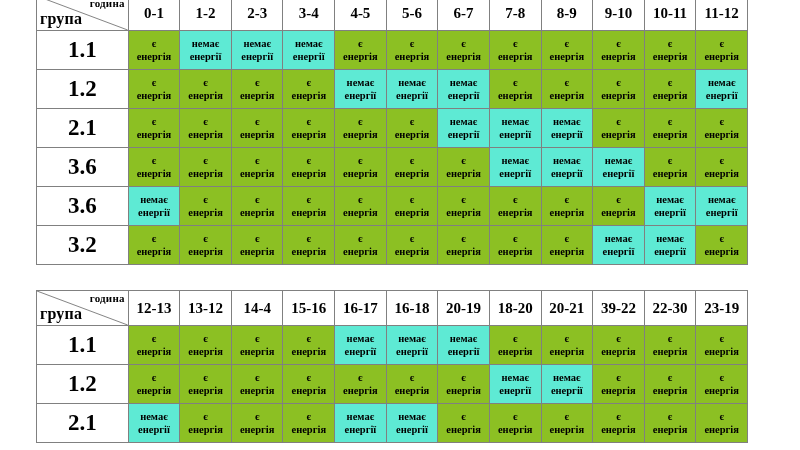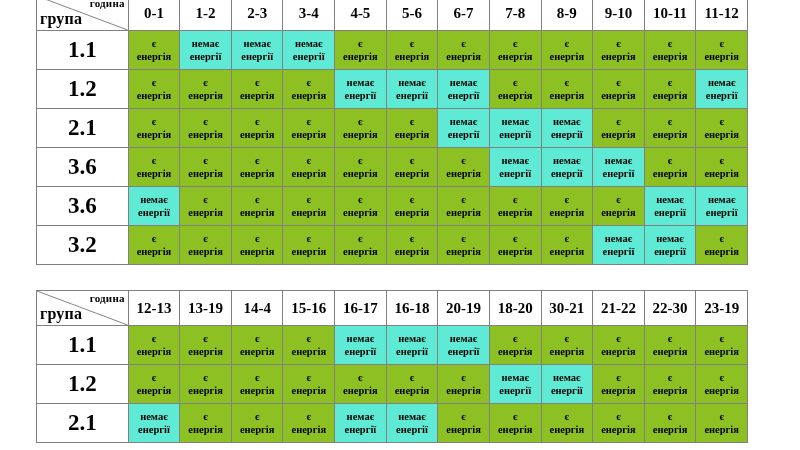--- a/index.html
+++ b/index.html
@@ -425,29 +425,29 @@
     <tbody id="tbody-1">
         <tr>
           <td class="corner" rowspan="1">
             <svg class="diag" viewBox="0 0 96 34" preserveAspectRatio="none">
               <line x1="0" y1="0" x2="96" y2="34" stroke="#808080" stroke-width="1"></line>
             </svg>
             <span class="hour">година</span>
             <span class="grp">група</span>
           </td>
           <td class="hdr">12-13</td>
-          <td class="hdr">13-19</td>
+          <td class="hdr">13-12</td>
           <td class="hdr">14-4</td>
           <td class="hdr">15-16</td>
           <td class="hdr">16-17</td>
           <td class="hdr">16-18</td>
           <td class="hdr">20-19</td>
           <td class="hdr">18-20</td>
-          <td class="hdr">30-21</td>
-          <td class="hdr">21-22</td>
+          <td class="hdr">20-21</td>
+          <td class="hdr">39-22</td>
           <td class="hdr">22-30</td>
           <td class="hdr">23-19</td>
         </tr>
         <tr>
           <td class="grplabel">1.1</td>
           <td class="cell on">
             <span class="l1">є</span>
             <span class="l2">енергія</span>
           </td>
           <td class="cell on">

